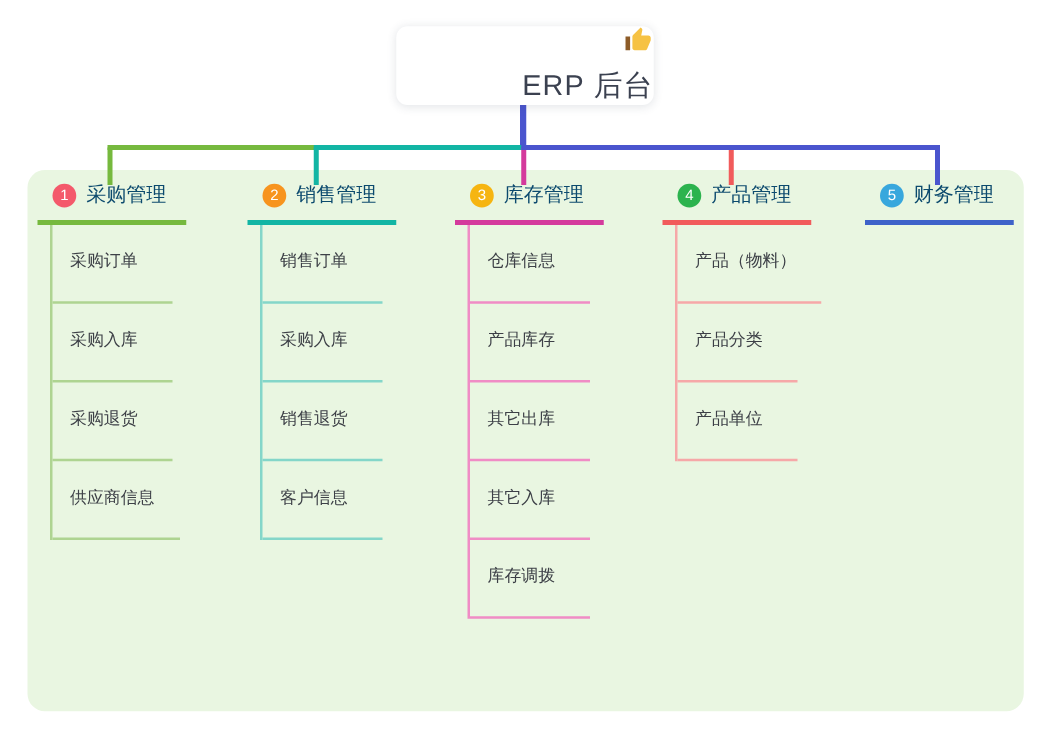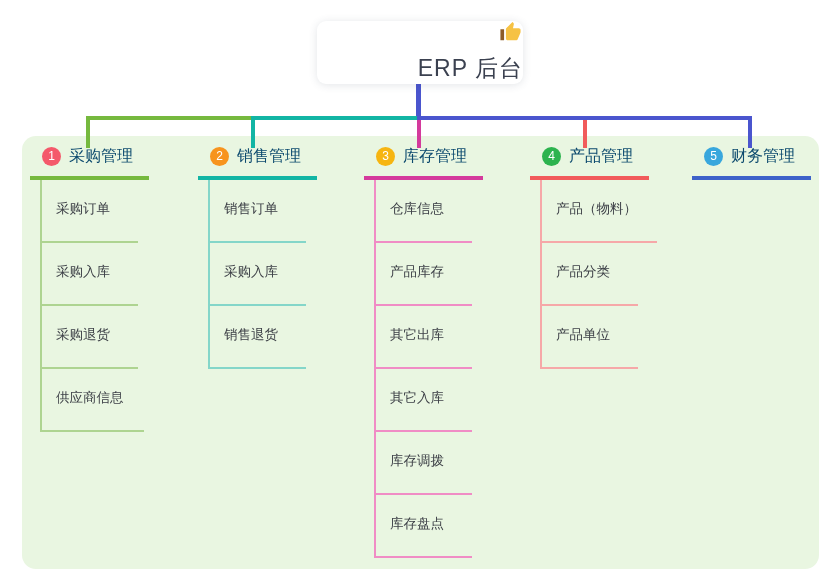--- a/index.html
+++ b/index.html
@@ -107,20 +107,23 @@
     <ul class="children">
       <li>
           <span>销售订单</span>
         </li>
       <li>
           <span>采购入库</span>
         </li>
       <li>
           <span>销售退货</span>
         </li>
+      <li>
+          <span>客户信息</span>
+        </li>
     </ul>
   </div>
 
   <div class="branch branch-3" style="--accent: #d43a9c; --light: #f08cc5; --badge: #f6b511;">
     <div class="branch-header">
       <span class="badge">3</span>
       <span class="branch-label">库存管理</span>
     </div>
     <ul class="children">
       <li>
@@ -130,23 +133,20 @@
           <span>产品库存</span>
         </li>
       <li>
           <span>其它出库</span>
         </li>
       <li>
           <span>其它入库</span>
         </li>
       <li>
           <span>库存调拨</span>
-        </li>
-      <li>
-          <span>库存盘点</span>
         </li>
     </ul>
   </div>
 
   <div class="branch branch-4" style="--accent: #f15b5b; --light: #f6a8a8; --badge: #2cb34e;">
     <div class="branch-header">
       <span class="badge">4</span>
       <span class="branch-label">产品管理</span>
     </div>
     <ul class="children">

